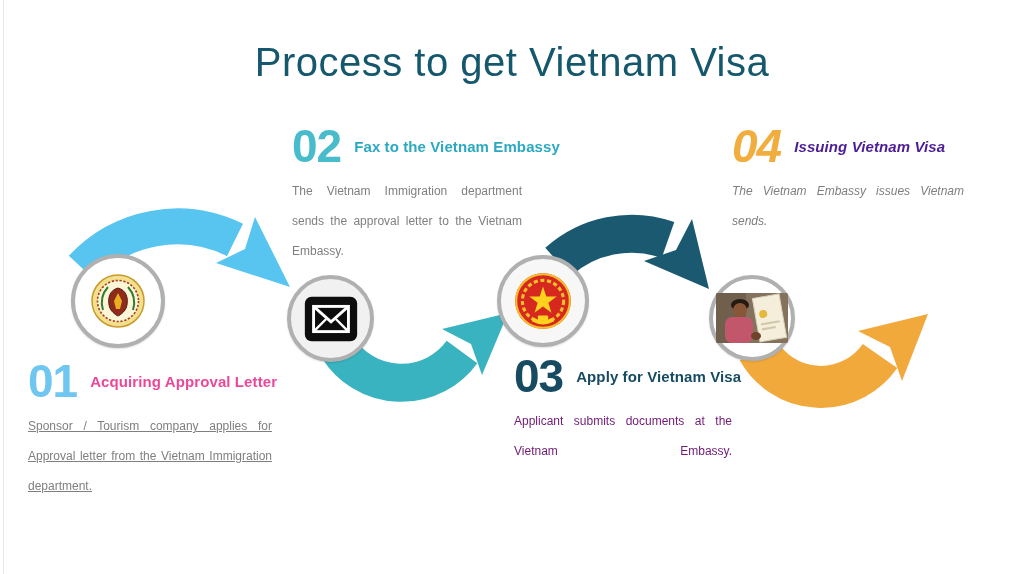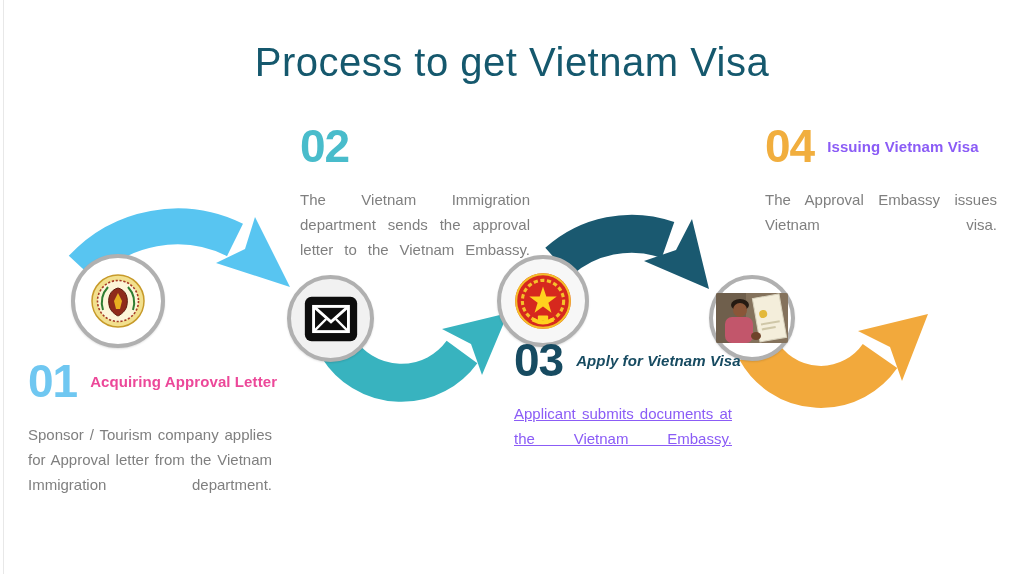--- a/index.html
+++ b/index.html
@@ -18,21 +18,21 @@
 
   .arrows{position:absolute;left:0;top:0;}
 
   .step{position:absolute;}
   .step-head{display:flex;align-items:center;gap:13px;}
   .step-num{
     font-size:46px;font-weight:700;line-height:0.9;letter-spacing:-1px;
   }
   .step-title{font-size:15px;font-weight:700;white-space:nowrap;letter-spacing:0.1px;}
   .step-desc{
-    margin:20px 0 0 0;font-size:15px;line-height:25px;color:#7f7f7f;
+    margin:9px 0 0 0;font-size:12px;line-height:30px;color:#7f7f7f;
     text-align:justify;
   }
   .step-desc::after{content:"";display:inline-block;width:100%;}
 
   .circle{
     position:absolute;border-radius:50%;box-sizing:border-box;
     border:4px solid #b0b0b0;display:flex;align-items:center;justify-content:center;
     box-shadow:0 1px 2px rgba(0,0,0,0.12);
   }
   .c1{left:71px;top:254px;width:94px;height:94px;background:#ffffff;}
@@ -115,38 +115,39 @@
       </g>
       <ellipse cx="40" cy="43" rx="5" ry="4" fill="#6e432a"></ellipse>
     </svg>
   </div>
 
   <div class="step" style="left:28px;top:361px;width:244px;">
     <div class="step-head">
       <span class="step-num" style="color: rgb(111, 199, 241);">01</span>
       <span class="step-title" style="color: #ec4899;">Acquiring Approval Letter</span>
     </div>
-    <p class="step-desc" style="color: rgb(127, 127, 127);">Sponsor / Tourism company applies for Approval letter from the Vietnam Immigration department.</p>
+    <p class="step-desc" style="color: rgb(127, 127, 127); text-decoration: underline;">Sponsor / Tourism company applies for Approval letter from the Vietnam Immigration department.</p>
   </div>
 
-  <div class="step" style="left:300px;top:126px;width:230px;">
+  <div class="step" style="left:292px;top:126px;width:230px;">
     <div class="step-head">
       <span class="step-num" style="color: rgb(73, 188, 203);">02</span>
+      <span class="step-title" style="color: rgb(43, 169, 192);">Fax to the Vietnam Embassy</span>
     </div>
     <p class="step-desc" style="color: rgb(127, 127, 127);">The Vietnam Immigration department sends the approval letter to the Vietnam Embassy.</p>
   </div>
 
-  <div class="step" style="left:514px;top:340px;width:218px;">
+  <div class="step" style="left:514px;top:356px;width:218px;">
     <div class="step-head">
       <span class="step-num" style="color: rgb(23, 75, 97);">03</span>
-      <span class="step-title" style="color: rgb(23, 75, 97); font-style: italic;">Apply for Vietnam Visa</span>
+      <span class="step-title" style="color: rgb(23, 75, 97);">Apply for Vietnam Visa</span>
     </div>
-    <p class="step-desc" style="color: #8b5cf6; text-decoration: underline;">Applicant submits documents at the Vietnam Embassy.</p>
+    <p class="step-desc" style="color: #701a75;">Applicant submits documents at the Vietnam Embassy.</p>
   </div>
 
-  <div class="step" style="left:765px;top:126px;width:232px;">
+  <div class="step" style="left:732px;top:126px;width:232px;font-style:italic;">
     <div class="step-head">
       <span class="step-num" style="color: rgb(241, 174, 62);">04</span>
-      <span class="step-title" style="color: #8b5cf6;">Issuing Vietnam Visa</span>
+      <span class="step-title" style="color: #4c1d95;">Issuing Vietnam Visa</span>
     </div>
-    <p class="step-desc" style="color: rgb(127, 127, 127);">The Approval Embassy issues Vietnam visa.</p>
+    <p class="step-desc" style="color: rgb(127, 127, 127);">The Vietnam Embassy issues Vietnam sends.</p>
   </div>
 </div>
 
 </body></html>

